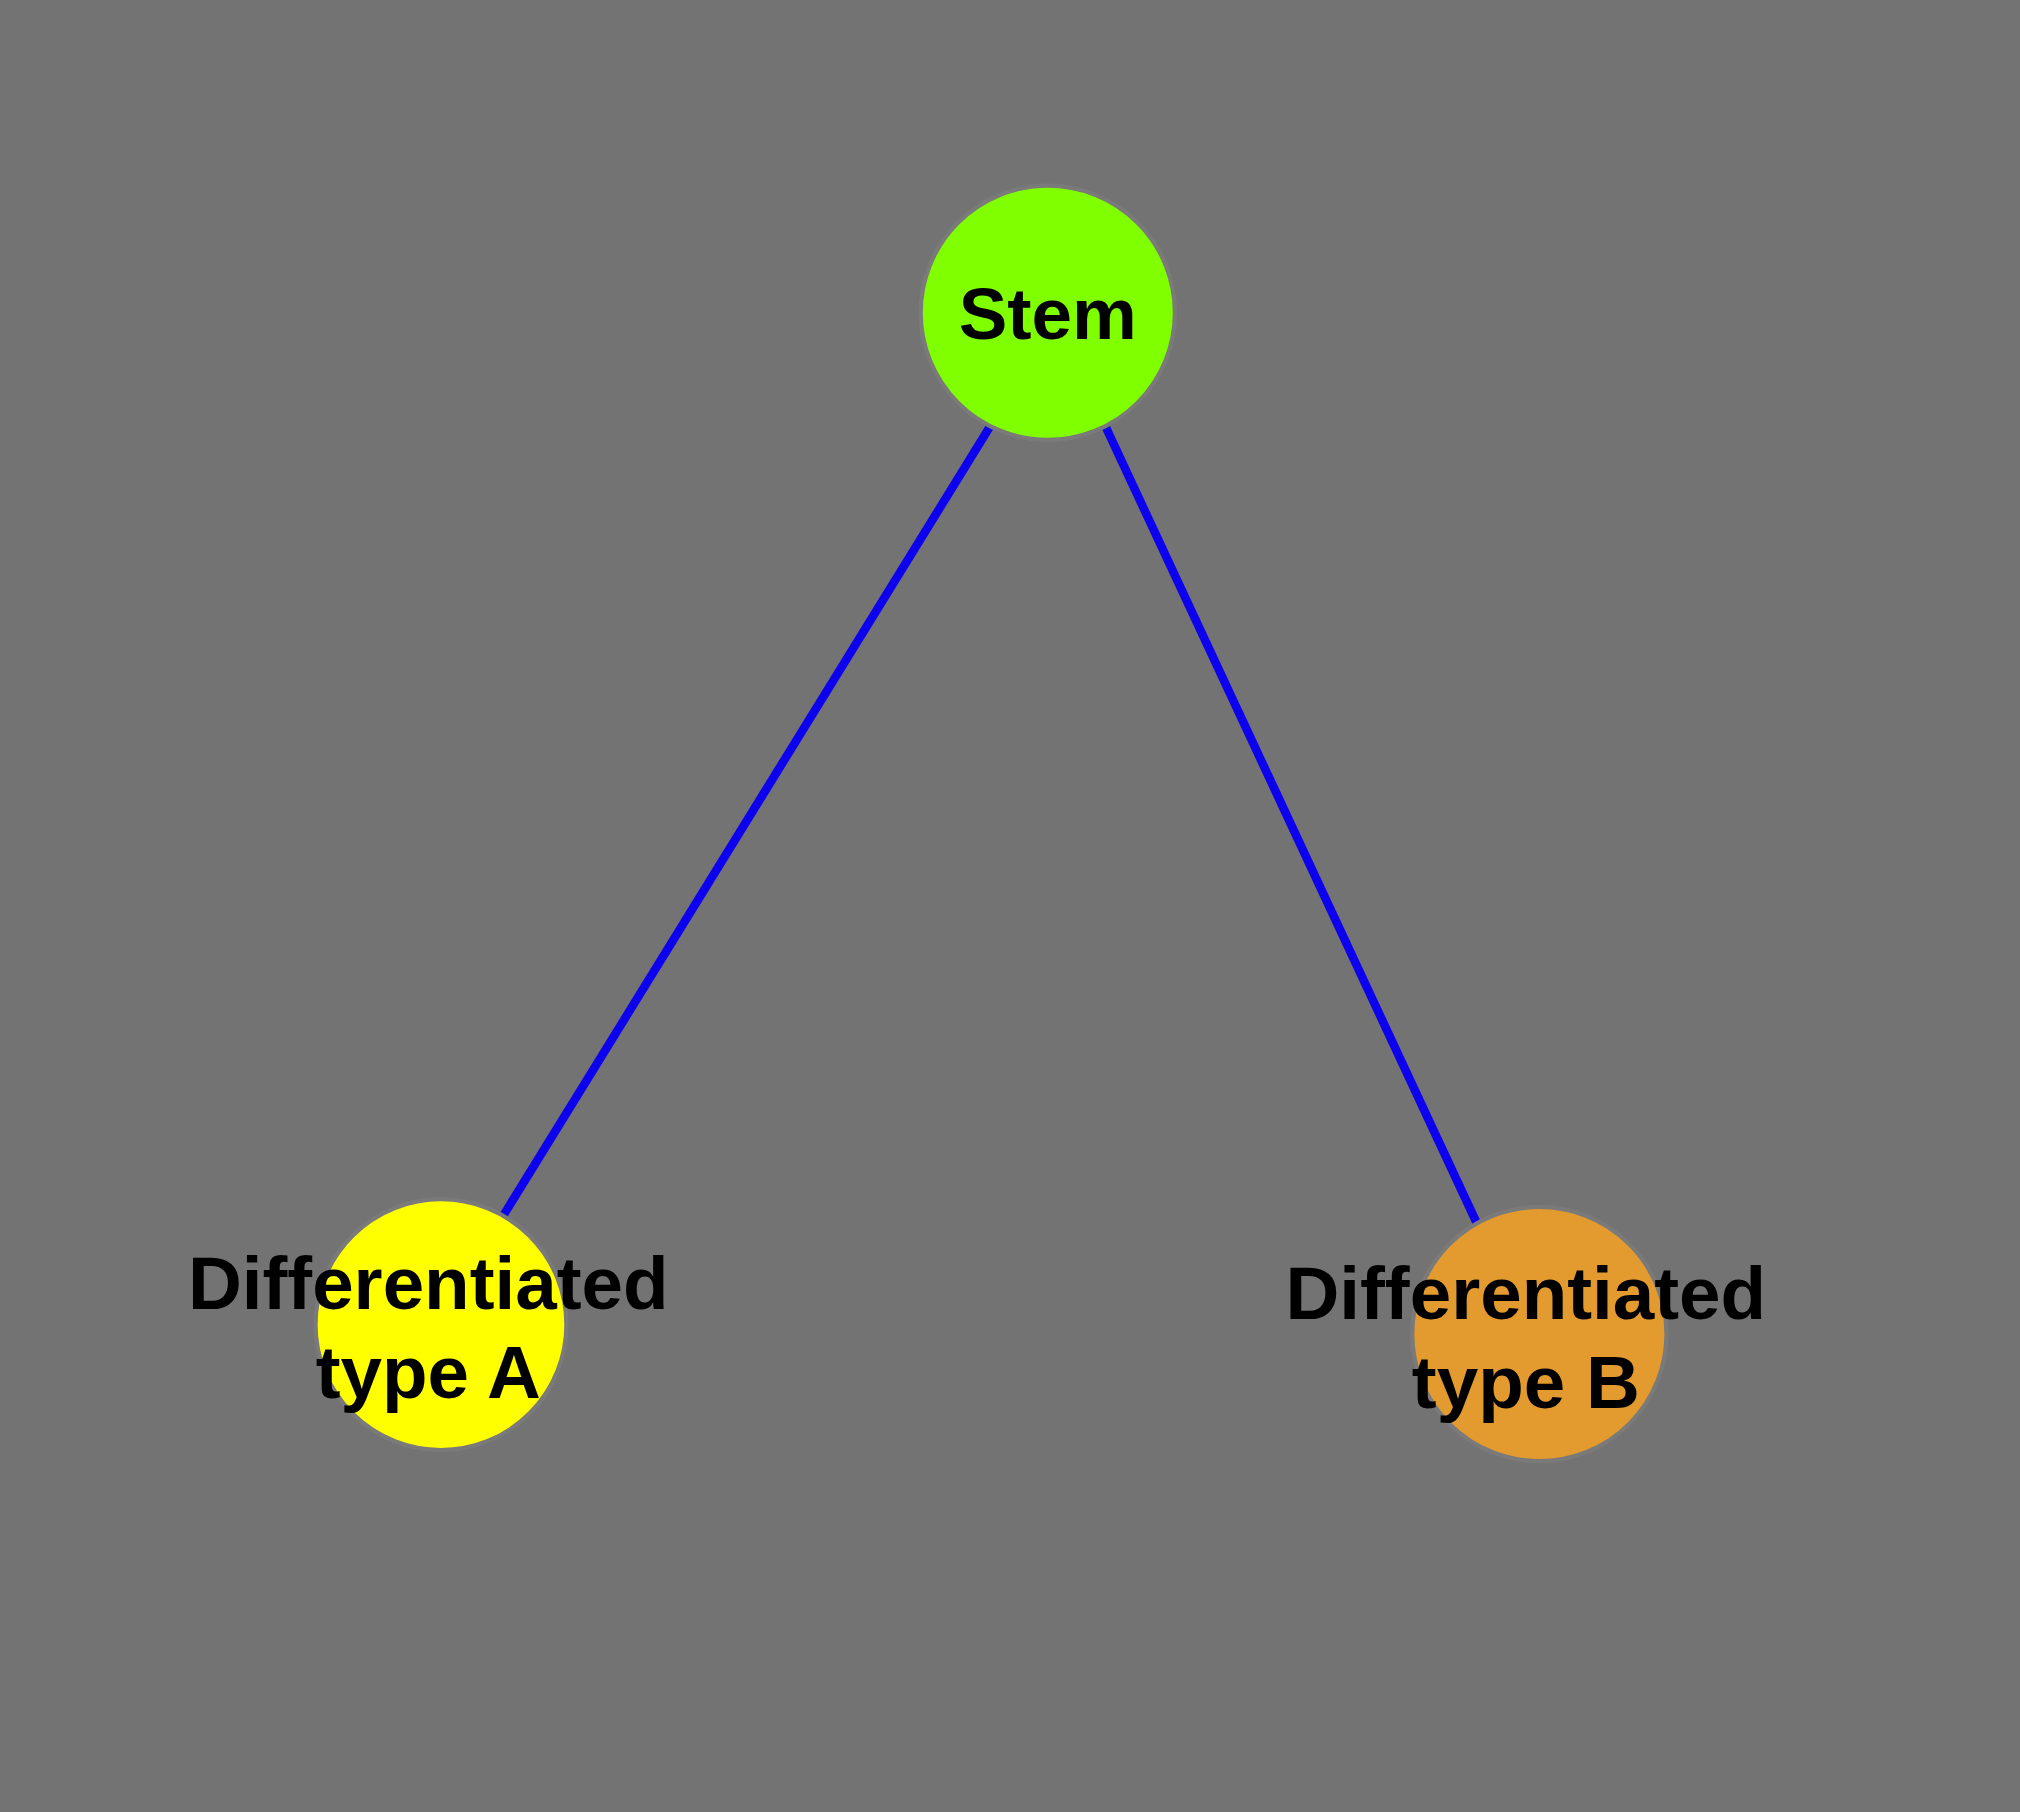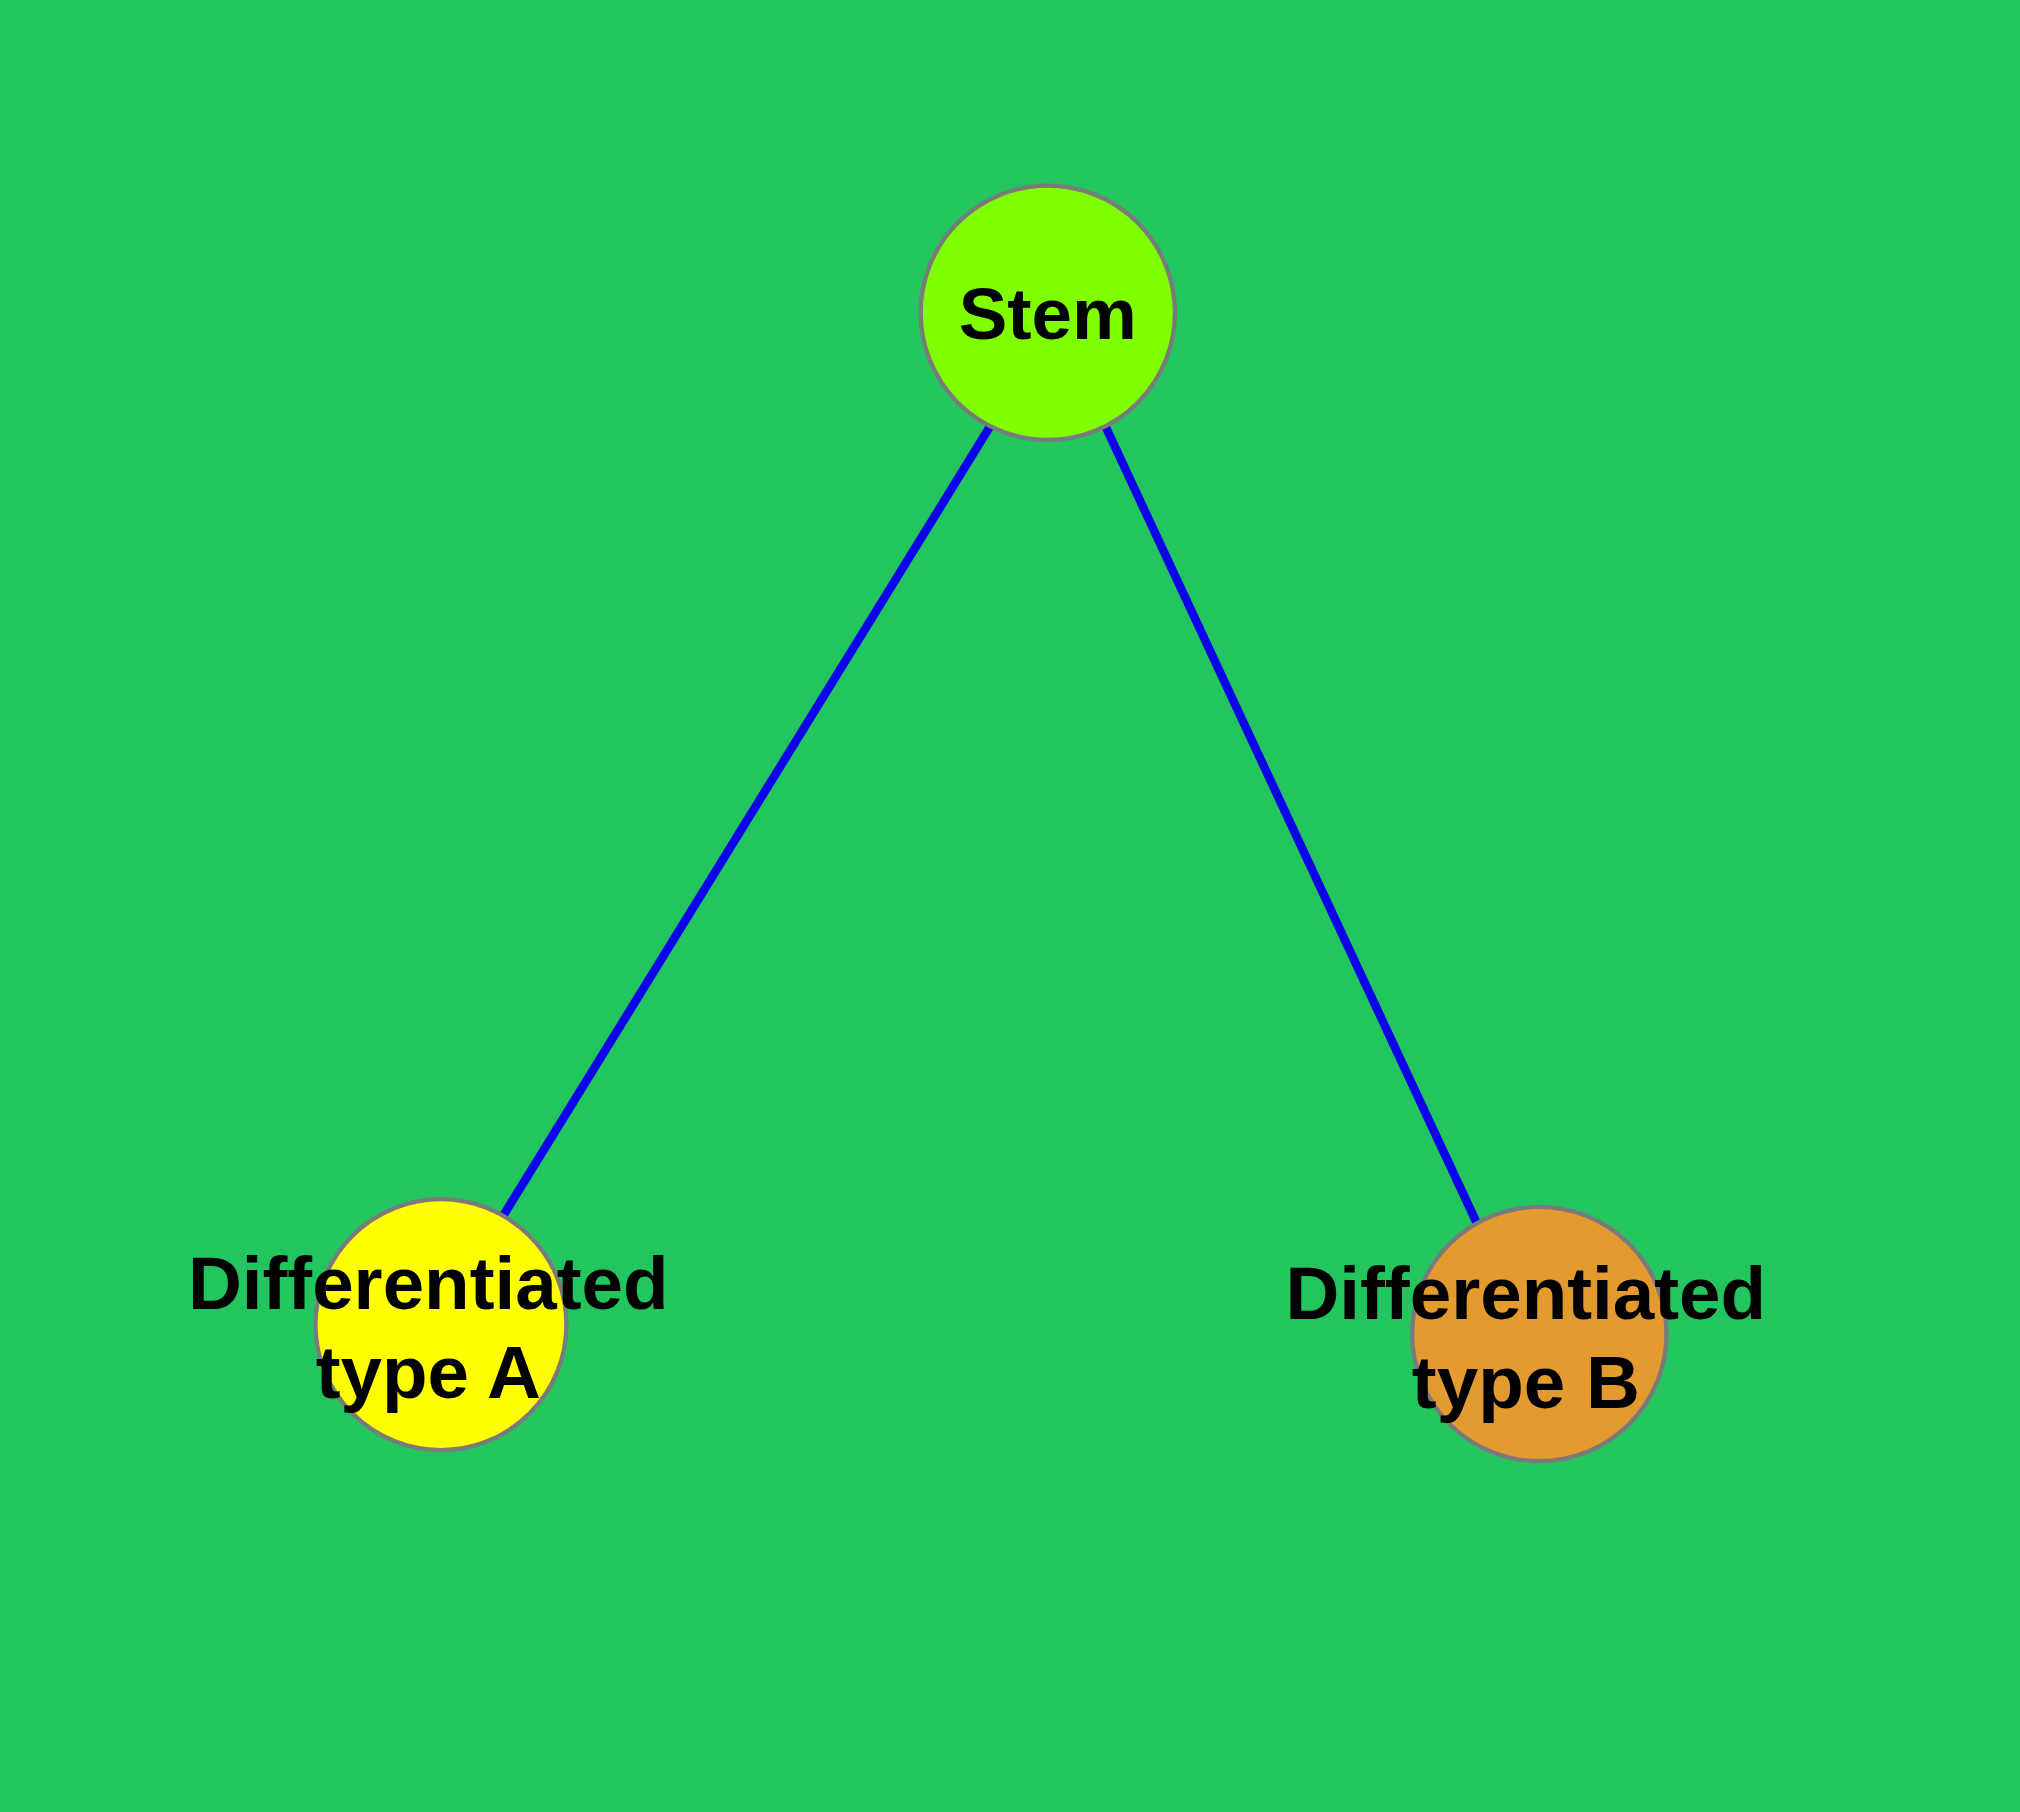--- a/index.html
+++ b/index.html
@@ -4,21 +4,21 @@
 <style>
   html, body {
     margin: 0;
     padding: 0;
     background: #ffffff;
   }
   #canvas {
     position: relative;
     width: 2021px;
     height: 1812px;
-    background: #22c55e;
+    background: #737373;
     overflow: hidden;
     font-family: "Liberation Sans", sans-serif;
   }
   #graph-svg {
     position: absolute;
     left: 0;
     top: 0;
     width: 2021px;
     height: 1812px;
   }

